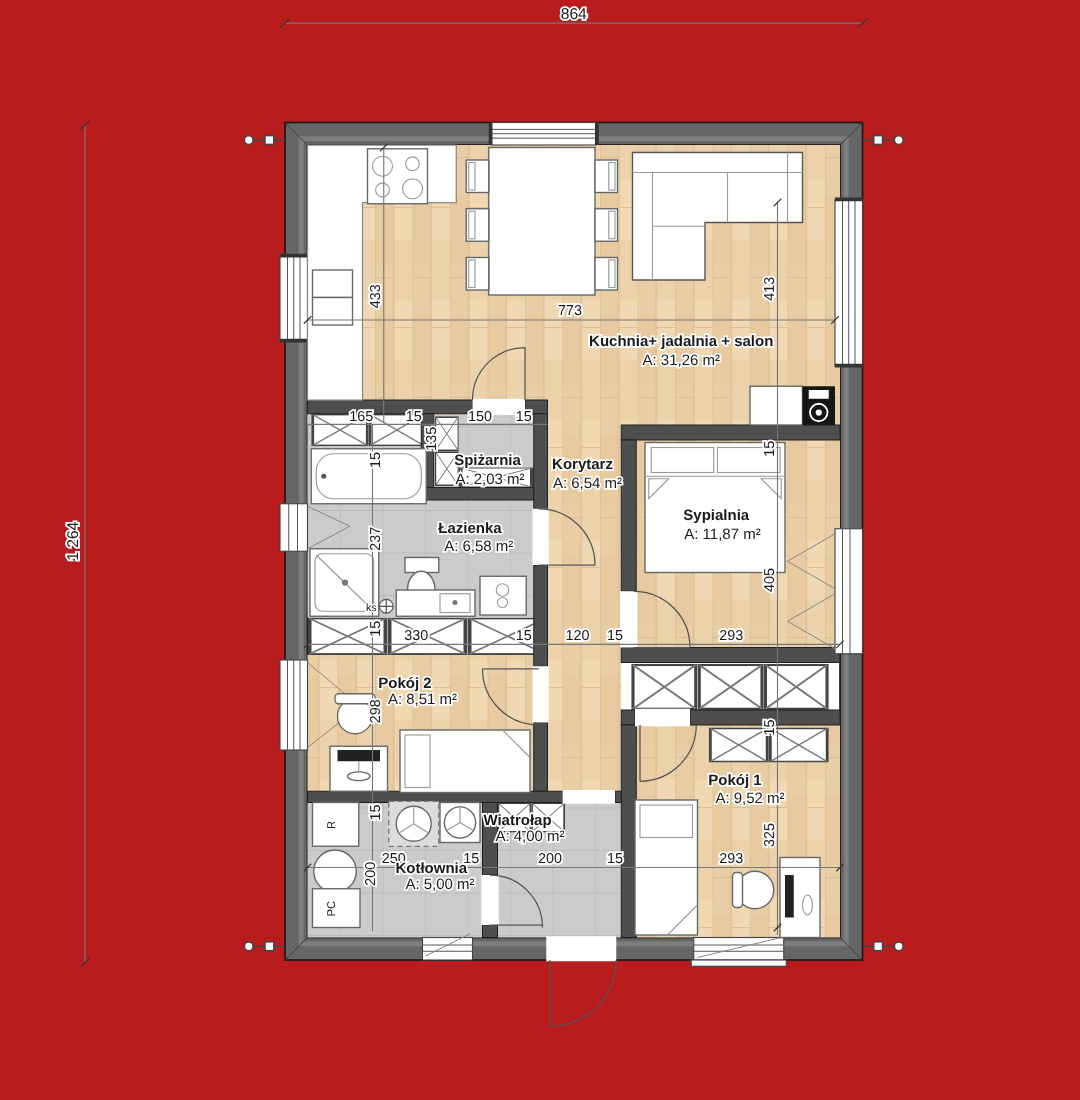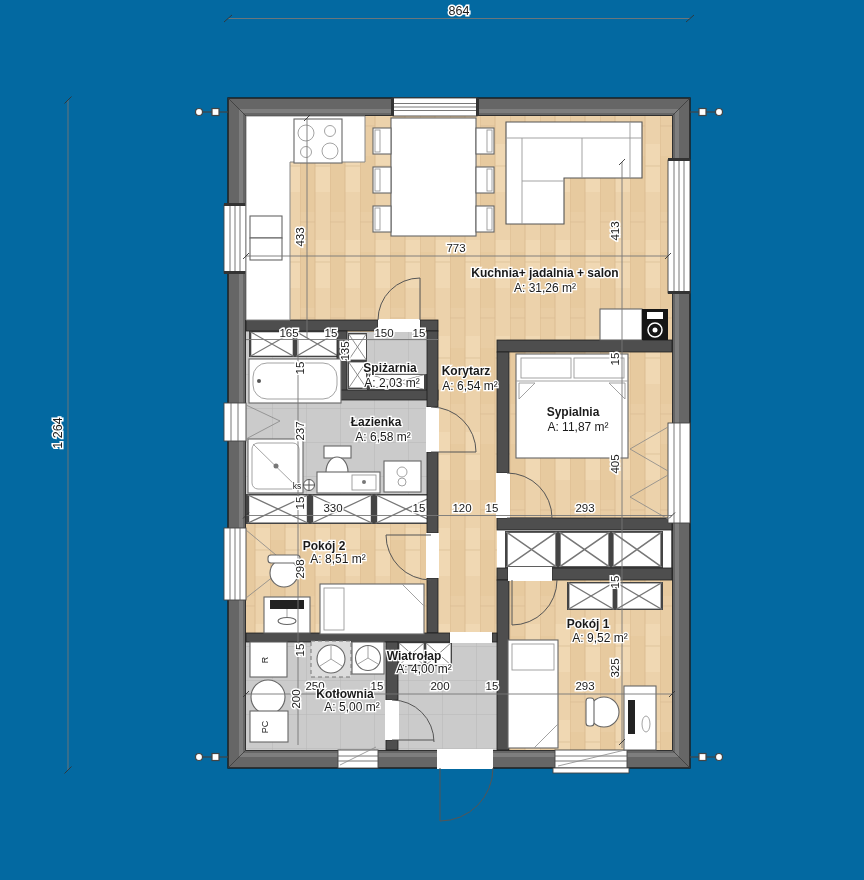--- a/index.html
+++ b/index.html
@@ -1,16 +1,16 @@
 <!DOCTYPE html>
 <html><head>
 <meta charset="utf-8">
 <style>
   html,body{margin:0;padding:0;background:#ffffff;}
-  .canvas{position:relative;width:864px;height:880px;background:#0369a1;overflow:hidden;
+  .canvas{position:relative;width:864px;height:880px;background:#b91c1c;overflow:hidden;
           font-family:"Liberation Sans",sans-serif;}
   svg{position:absolute;left:0;top:0;}
   text{font-family:"Liberation Sans",sans-serif;fill:#1a1a1a;}
   .dim{font-size:11.5px;text-anchor:middle;paint-order:stroke fill;stroke:#ffffff;stroke-width:3px;}
   .big{font-size:12.5px;}
   .rn{font-size:12px;font-weight:700;text-anchor:middle;paint-order:stroke fill;stroke:#ffffff;stroke-width:2.6px;}
   .ra{font-size:12px;text-anchor:middle;paint-order:stroke fill;stroke:#ffffff;stroke-width:2.6px;}
   .tiny{font-size:8.5px;text-anchor:middle;paint-order:stroke fill;stroke:#fff;stroke-width:2px;}
   .boxlabel{font-size:9px;text-anchor:middle;}
   .dl{stroke:#777;stroke-width:0.9;fill:none;}

